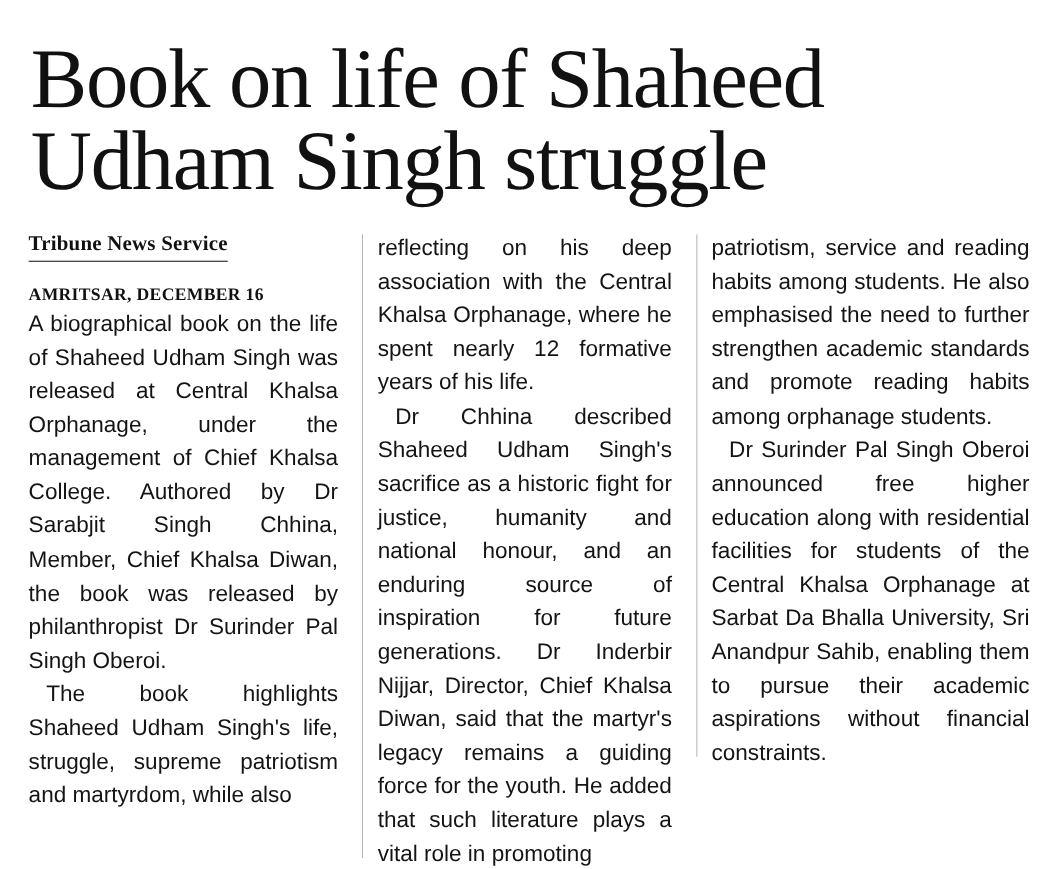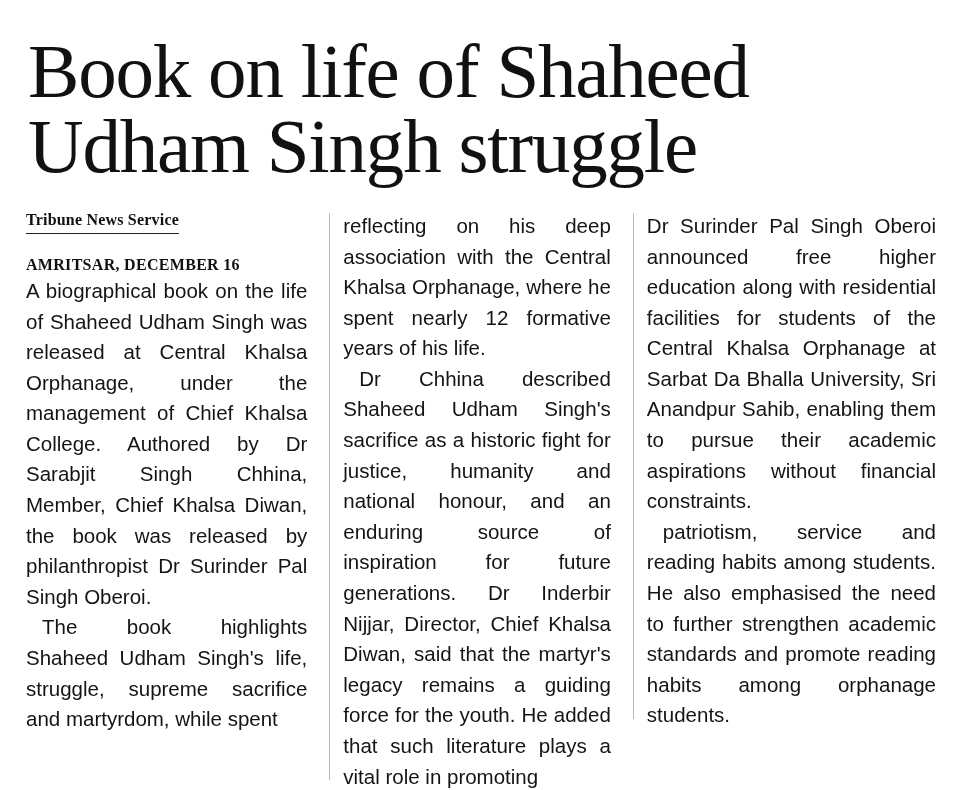--- a/index.html
+++ b/index.html
@@ -55,21 +55,21 @@
     position: absolute;
     left: 0;
     top: 2px;
     bottom: 12px;
     width: 1px;
     background: #b9b9b9;
   }
   .byline {
     font-family: "Liberation Serif", serif;
     font-weight: 700;
-    font-size: 16px;
+    font-size: 19px;
     letter-spacing: 0.2px;
     color: #111;
     border-bottom: 1.5px solid #222;
     display: inline-block;
     padding-bottom: 4px;
     margin-bottom: 22px;
     text-transform: none;
   }
   .dateline {
     font-family: "Liberation Serif", serif;
@@ -106,27 +106,27 @@
     <span class="headline-line">Book on life of Shaheed</span>
     <span class="headline-line">Udham Singh struggle</span>
   </h1>
 
   <div class="columns">
 
     <div class="col col-1">
       <div class="byline">Tribune News Service</div>
       <div class="dateline">AMRITSAR, DECEMBER 16</div>
       <p class="body">A biographical book on the life of Shaheed Udham Singh was released at Central Khalsa Orphanage, under the management of Chief Khalsa College. Authored by Dr Sarabjit Singh Chhina, Member, Chief Khalsa Diwan, the book was released by philanthropist Dr Surinder Pal Singh Oberoi.</p>
-      <p class="body">The book highlights Shaheed Udham Singh's life, struggle, supreme sacrifice and martyrdom, while spent</p>
+      <p class="body">The book highlights Shaheed Udham Singh's life, struggle, supreme patriotism and martyrdom, while also</p>
     </div>
 
     <div class="col col-2 col-divider">
       <p class="body">reflecting on his deep association with the Central Khalsa Orphanage, where he spent nearly 12 formative years of his life.</p>
       <p class="body">Dr Chhina described Shaheed Udham Singh's sacrifice as a historic fight for justice, humanity and national honour, and an enduring source of inspiration for future generations. Dr Inderbir Nijjar, Director, Chief Khalsa Diwan, said that the martyr's legacy remains a guiding force for the youth. He added that such literature plays a vital role in promoting</p>
     </div>
 
     <div class="col col-3 col-divider">
+      <p class="body">patriotism, service and reading habits among students. He also emphasised the need to further strengthen academic standards and promote reading habits among orphanage students.</p>
       <p class="body">Dr Surinder Pal Singh Oberoi announced free higher education along with residential facilities for students of the Central Khalsa Orphanage at Sarbat Da Bhalla University, Sri Anandpur Sahib, enabling them to pursue their academic aspirations without financial constraints.</p>
-      <p class="body">patriotism, service and reading habits among students. He also emphasised the need to further strengthen academic standards and promote reading habits among orphanage students.</p>
     </div>
 
   </div>
 </div>
 
 </body></html>

